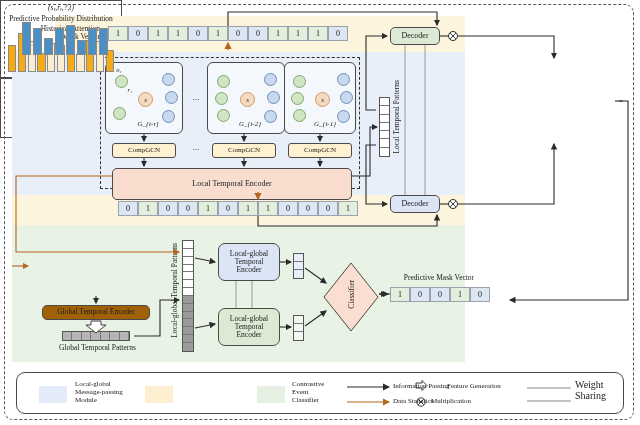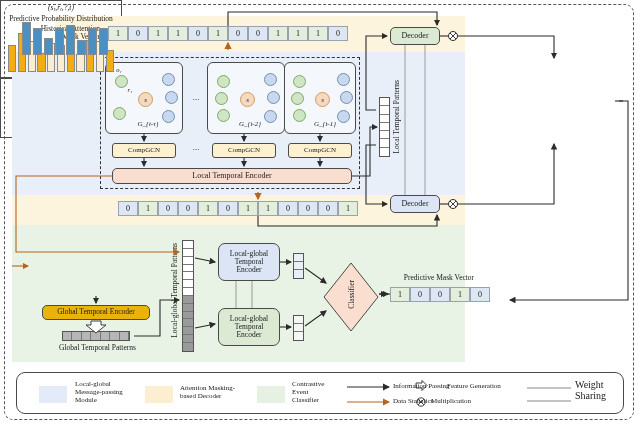--- a/index.html
+++ b/index.html
@@ -60,21 +60,21 @@
   .vlabel{position:absolute;writing-mode:vertical-rl;text-orientation:mixed;
           transform:rotate(180deg);font-size:7.5px;white-space:nowrap;}
 
   
   .strip{position:absolute;display:flex;flex-direction:column;
          border:0.8px solid #555;box-sizing:border-box;}
   .strip i{display:block;border-bottom:0.7px solid #777;box-sizing:border-box;}
   .strip i:last-child{border-bottom:0;}
 
   .hfd{background:#fff;border:1px solid #4a4a4a;box-sizing:border-box;}
-  .gte{background:#eab308;border:1px solid #4a4a4a;border-radius:5px;font-size:7.5px;}
+  .gte{background:#a16207;border:1px solid #4a4a4a;border-radius:5px;font-size:7.5px;}
 
   .lgte-b{background:#dbe5f5;border:1px solid #4a4a4a;border-radius:7px;font-size:7.5px;}
   .lgte-g{background:#dcead3;border:1px solid #4a4a4a;border-radius:7px;font-size:7.5px;}
 
   .legend-box{position:absolute;border:1.2px solid #4a4a4a;border-radius:9px;
               background:#fff;box-sizing:border-box;}
   .sw{position:absolute;box-sizing:border-box;}
 
   svg.ov{position:absolute;left:0;top:0;width:640px;height:425px;
          pointer-events:none;}
@@ -153,21 +153,21 @@
     <div class="lbl ital" style="left:20px;top:58px;width:40px;font-size:7px;">G_{t-1}</div>
   </div>
 
   <div class="lbl" style="left:186px;top:92px;width:20px;font-size:9px;">...</div>
   <div class="lbl" style="left:186px;top:142px;width:20px;font-size:9px;">...</div>
 
   <div class="box compgcn" style="left:112px;top:143px;width:64px;height:15px;">CompGCN</div>
   <div class="box compgcn" style="left:212px;top:143px;width:64px;height:15px;">CompGCN</div>
   <div class="box compgcn" style="left:288px;top:143px;width:64px;height:15px;">CompGCN</div>
 
-  <div class="box lte" style="left:112px;top:168px;width:240px;height:16px;">Local Temporal Encoder</div>
+  <div class="box lte" style="left:112px;top:168px;width:240px;height:32px;">Local Temporal Encoder</div>
 
   <div class="vec" id="nonhist-vec" style="left:118px;top:201px;">
       <div class="cell c0">0</div>
       <div class="cell c1">1</div>
       <div class="cell c0">0</div>
       <div class="cell c0">0</div>
       <div class="cell c1">1</div>
       <div class="cell c0">0</div>
       <div class="cell c1">1</div>
       <div class="cell c1">1</div>
@@ -296,24 +296,20 @@
   <div class="legend-box" style="left:16px;top:372px;width:608px;height:42px;">
 
     <div class="sw" style="left:22px;top:13px;width:28px;height:17px;background:#e3ebf8;"></div>
     <div class="lbl" style="left:58px;top:8px;width:64px;font-size:7px;text-align:left;">
       <div>Local-global</div>
       <div>Message-passing</div>
       <div>Module</div>
     </div>
 
     <div class="sw" style="left:128px;top:13px;width:28px;height:17px;background:#fdeed2;"></div>
-    <div class="lbl" style="left:163px;top:12px;width:72px;font-size:7px;text-align:left;">
-      <div>Attention Masking-</div>
-      <div>based Decoder</div>
-    </div>
 
     <div class="sw" style="left:240px;top:13px;width:28px;height:17px;background:#e6f0e3;"></div>
     <div class="lbl" style="left:275px;top:8px;width:52px;font-size:7px;text-align:left;">
       <div>Contrastive</div>
       <div>Event</div>
       <div>Classifier</div>
     </div>
 
     <svg width="608" height="42" style="position:absolute;left:0;top:0;">
       <defs>

